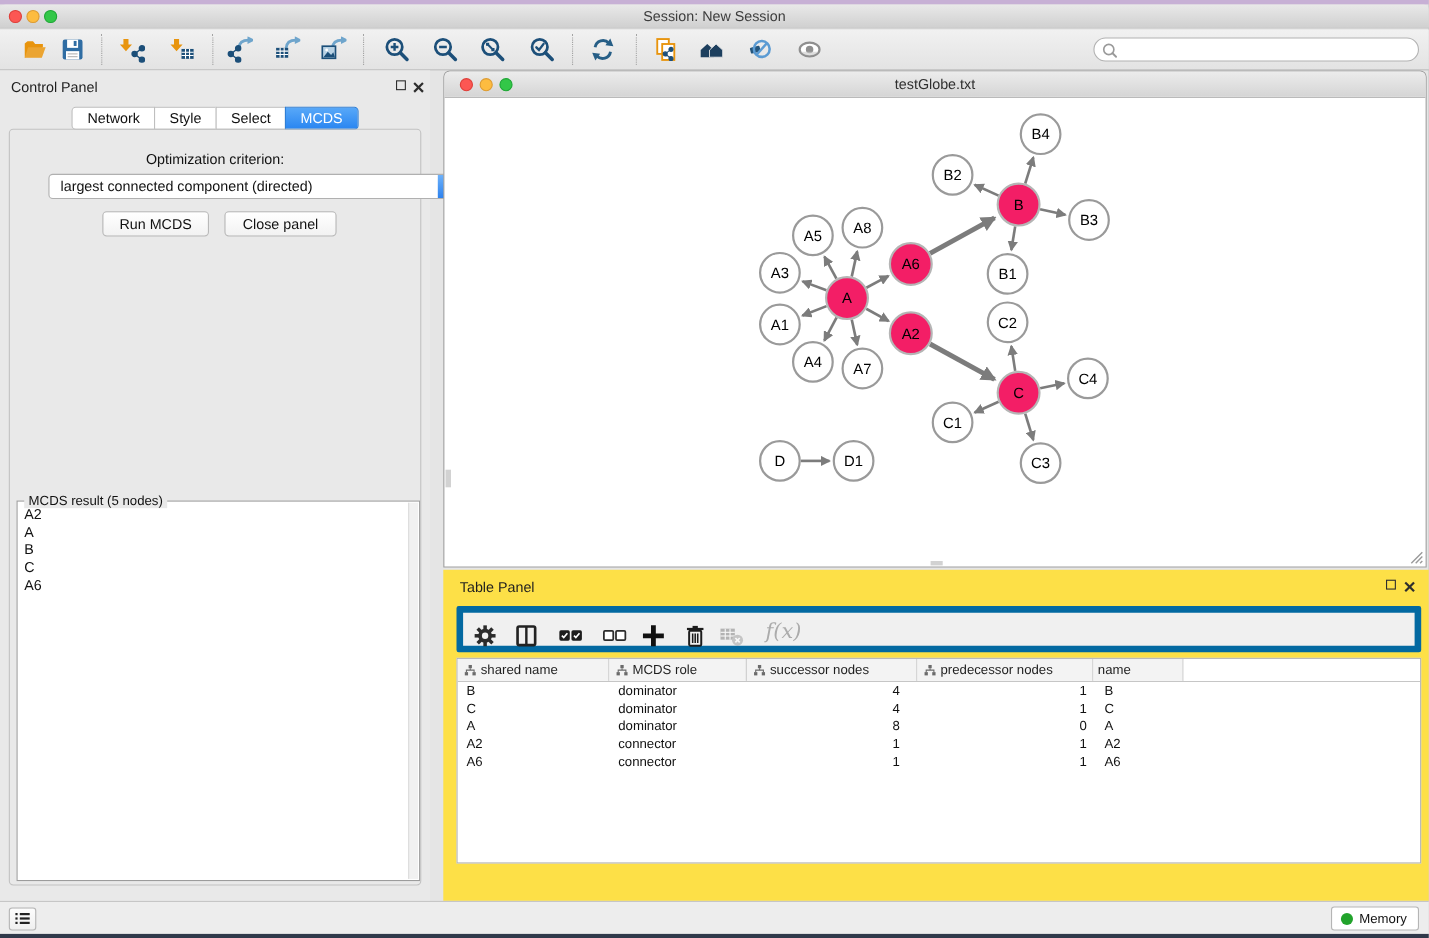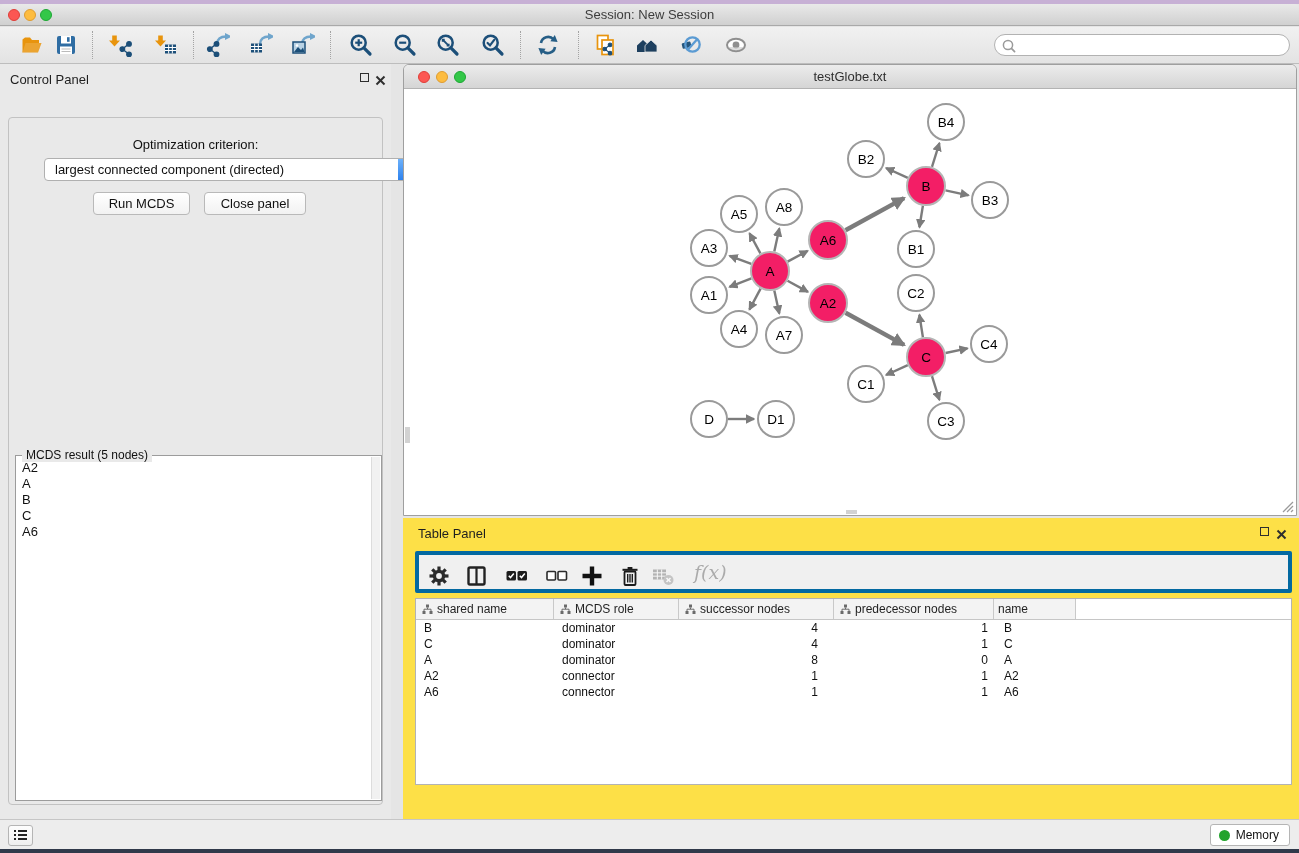--- a/index.html
+++ b/index.html
@@ -81,21 +81,21 @@
   .net-tl { top:6px; }
   .net-canvas { position:absolute; left:0; right:0; top:25px; bottom:0; overflow:hidden; }
   .net-canvas svg { display:block; }
   .grip { position:absolute; right:2px; bottom:2px; width:14px; height:14px; cursor:nwse-resize; }
   .vstub { position:absolute; left:1px; top:362px; width:5px; height:16px; background:#d2d2d2; }
   .hstub { position:absolute; left:442px; bottom:1px; width:11px; height:4px; background:#d2d2d2; }
 
   
   .table-panel { left:403px; top:518px; width:896px; height:301px; background:#fde047; }
   .tp-toolbar { position:absolute; left:12px; top:33px; width:877px; height:42px;
-    background:#f0f0f0; border:4px solid #0369a1; border-radius:2px; }
+    background:#f0f0f0; border:6px solid #0369a1; border-radius:2px; }
   .tpicon { position:absolute; top:10px; width:22px; height:22px; cursor:pointer; }
   .tpicon svg { width:22px; height:22px; display:block; }
   .fx { position:absolute; left:275px; top:6px; font-family:"DejaVu Serif", serif; font-style:italic;
     font-size:19px; color:#ababab; }
 
   .tp-table { position:absolute; left:12px; top:80px; width:877px; height:187px; background:#fff;
     border:1px solid #b3b3b3; overflow:hidden; }
   .thead { display:flex; height:21px; border-bottom:1px solid #c6c6c6; }
   .th { display:flex; align-items:center; background:#f3f3f3; border-right:1px solid #c9c9c9;
     font-size:12px; color:#1f1f1f; cursor:pointer; }
@@ -314,20 +314,28 @@
     <div class="winbtn" style="left:358px; top:7px;">
       <span class="float-glyph"></span>
     </div>
     <div class="winbtn" style="left:375px; top:8px;">
       <svg width="11" height="11">
         <line x1="1.5" y1="1.5" x2="9.5" y2="9.5" stroke="#2e2e2e" stroke-width="2"></line>
         <line x1="9.5" y1="1.5" x2="1.5" y2="9.5" stroke="#2e2e2e" stroke-width="2"></line>
       </svg>
     </div>
 
+    <div class="abs" style="left:0; right:0; top:33px; display:flex; justify-content:center;">
+      <div class="seg-tabs" id="cp-tabs">
+          <div class="seg-tab">Network</div>
+          <div class="seg-tab">Style</div>
+          <div class="seg-tab">Select</div>
+          <div class="seg-tab active">MCDS</div>
+        </div>
+    </div>
 
     <div class="cp-box">
       <div class="opt-label">Optimization criterion:</div>
 
       <div class="dropdown">
         <span class="dd-text">largest connected component (directed)</span>
         <span class="dd-stepper">
           <span class="up"></span>
             <span class="down"></span>
         </span>

